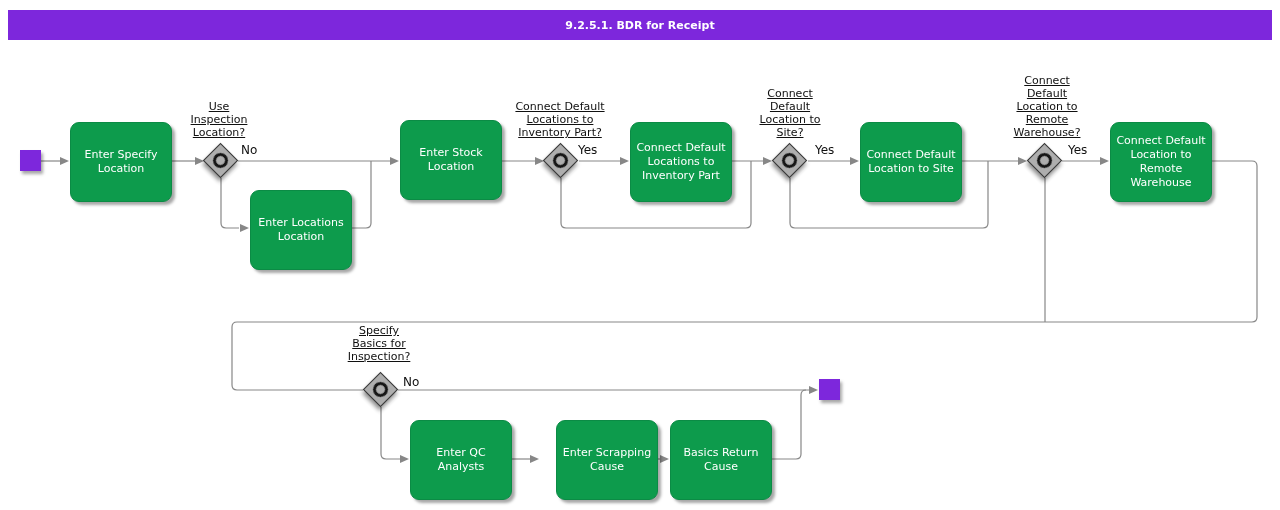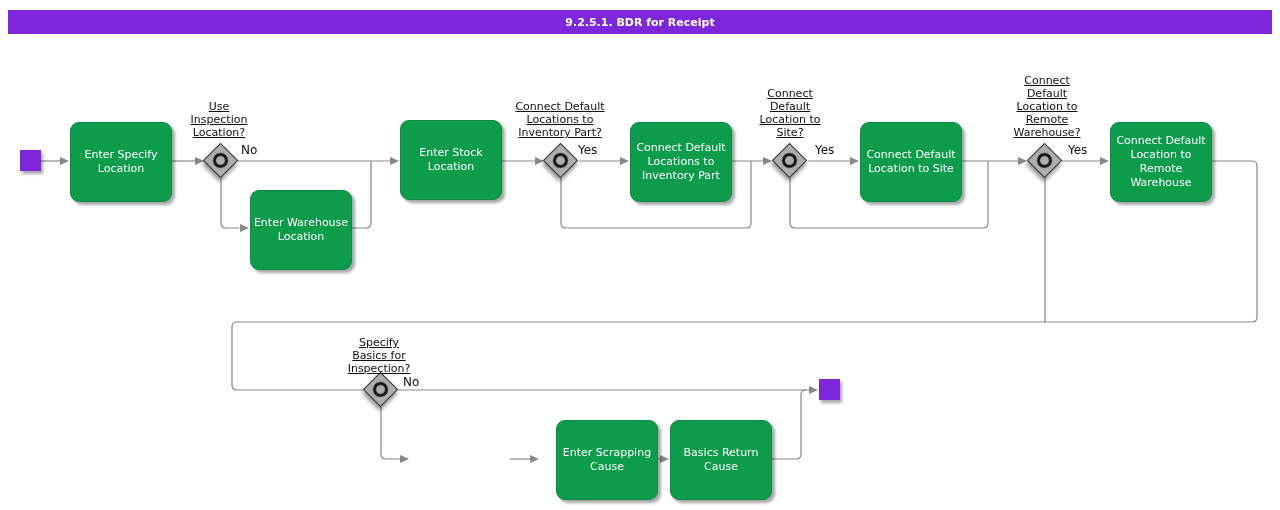--- a/index.html
+++ b/index.html
@@ -2,21 +2,21 @@
 <html><head>
 <meta charset="utf-8">
 <style>
   html,body{margin:0;padding:0;background:#ffffff;}
   .canvas{
     position:relative;width:1280px;height:510px;overflow:hidden;
     font-family:"DejaVu Sans","Liberation Sans",sans-serif;
     background:#ffffff;
   }
   .titlebar{
-    position:absolute;left:8px;top:10px;width:1264px;height:24px;
+    position:absolute;left:8px;top:10px;width:1264px;height:30px;
     background:#7D27DC;color:#ffffff;font-size:11px;font-weight:bold;
     display:flex;align-items:center;justify-content:center;
   }
   .wires{position:absolute;left:0;top:0;width:1280px;height:510px;}
   .wires path{stroke:#878787;stroke-width:1.2;fill:none;}
   .wires polygon{fill:#878787;stroke:none;}
   .box{
     position:absolute;width:100px;height:78px;border-radius:9px;
     background:#0D9B4C;border:1px solid #0B8B45;
     box-shadow:3px 3px 3px rgba(0,0,0,0.35);
@@ -95,41 +95,45 @@
   </svg>
 
   <div class="sq" style="left:20px;top:150px"></div>
   <div class="sq" style="left:819px;top:379px"></div>
 
   <div class="box" style="left:70px;top:122px">
     <span>Enter Specify
 Location</span>
   </div>
   <div class="box" style="left:250px;top:190px">
-    <span>Enter Warehouse
+    <span>Enter Locations
 Location</span>
   </div>
   <div class="box" style="left:400px;top:120px">
     <span>Enter Stock
 Location</span>
   </div>
   <div class="box" style="left:630px;top:122px">
     <span>Connect Default
 Locations to
 Inventory Part</span>
   </div>
   <div class="box" style="left:860px;top:122px">
     <span>Connect Default
 Location to Site</span>
   </div>
   <div class="box" style="left:1110px;top:122px">
     <span>Connect Default
 Location to
 Remote
 Warehouse</span>
+  </div>
+  <div class="box" style="left:410px;top:420px">
+    <span>Enter QC
+Analysts</span>
   </div>
   <div class="box" style="left:556px;top:420px">
     <span>Enter Scrapping
 Cause</span>
   </div>
   <div class="box" style="left:670px;top:420px">
     <span>Basics Return
 Cause</span>
   </div>
 
@@ -157,21 +161,21 @@
 Inventory Part?</div>
   <div class="qlabel" style="left:790px;top:87px">Connect
 Default
 Location to
 Site?</div>
   <div class="qlabel" style="left:1047px;top:74px">Connect
 Default
 Location to
 Remote
 Warehouse?</div>
-  <div class="qlabel" style="left:379px;top:336px">Specify
+  <div class="qlabel" style="left:379px;top:324px">Specify
 Basics for
 Inspection?</div>
 
   <div class="blabel" style="left:241px;top:144px">No</div>
   <div class="blabel" style="left:578px;top:144px">Yes</div>
   <div class="blabel" style="left:815px;top:144px">Yes</div>
   <div class="blabel" style="left:1068px;top:144px">Yes</div>
   <div class="blabel" style="left:403px;top:376px">No</div>
 
 </div>

